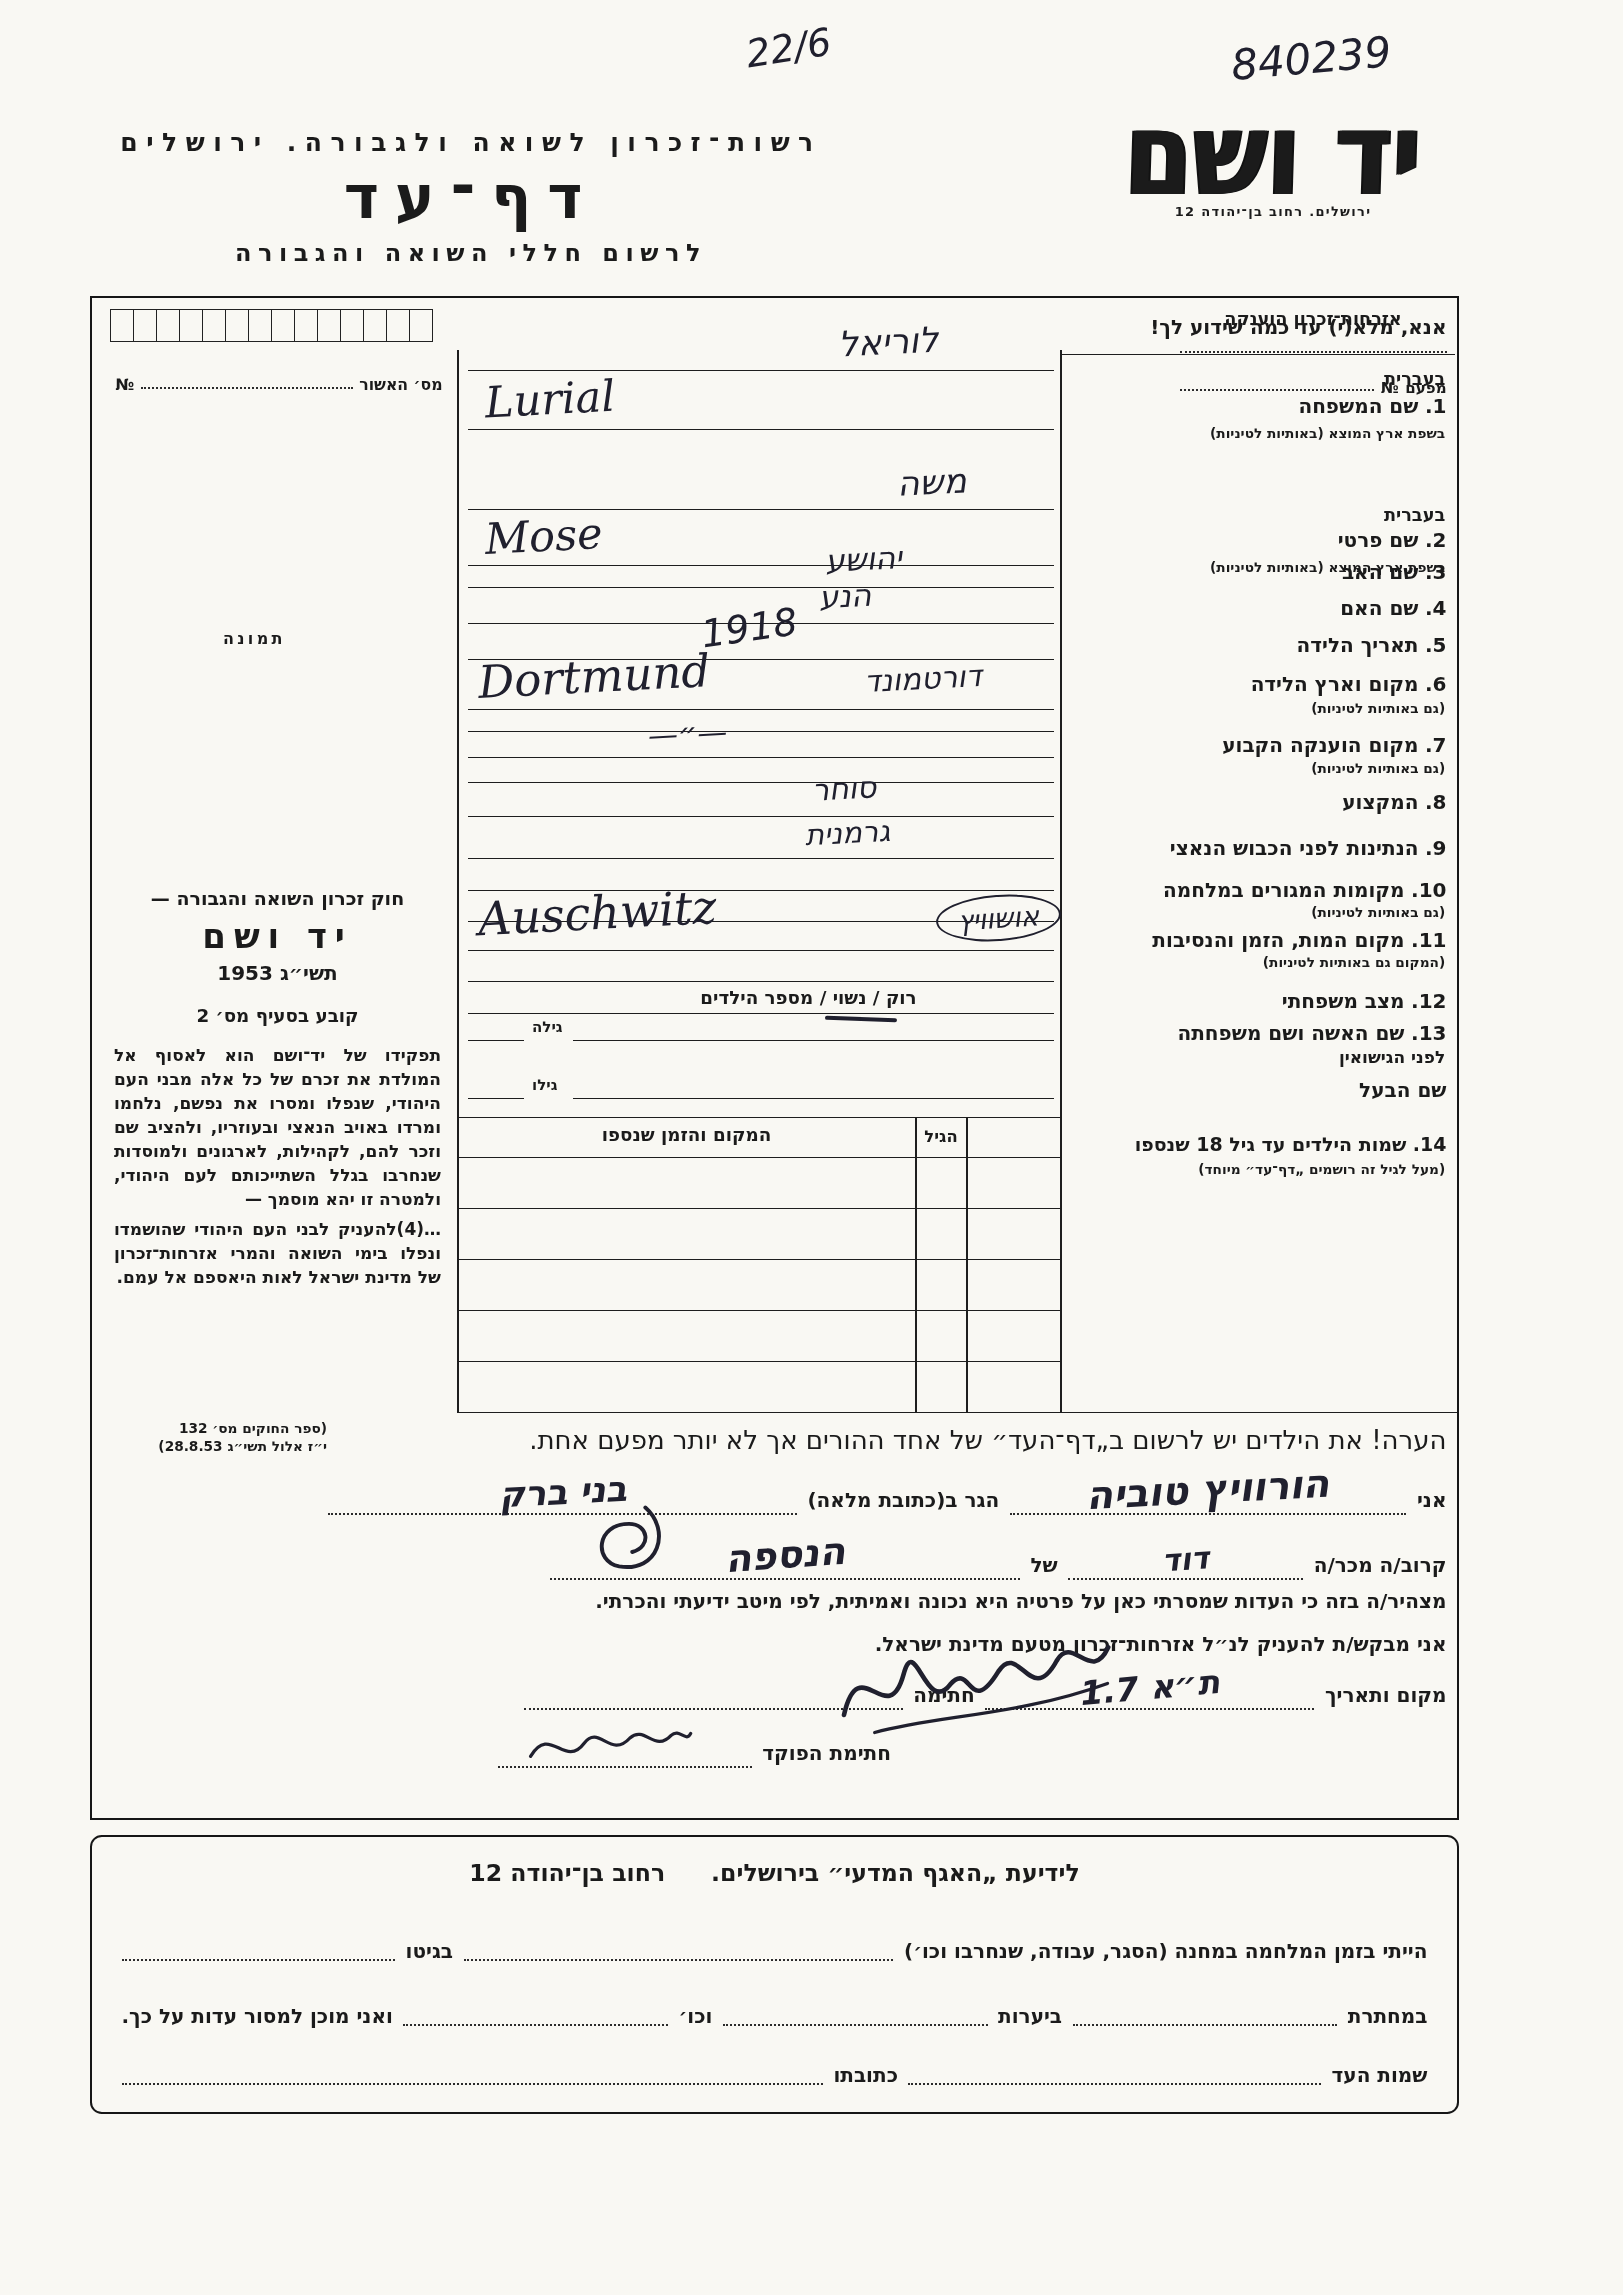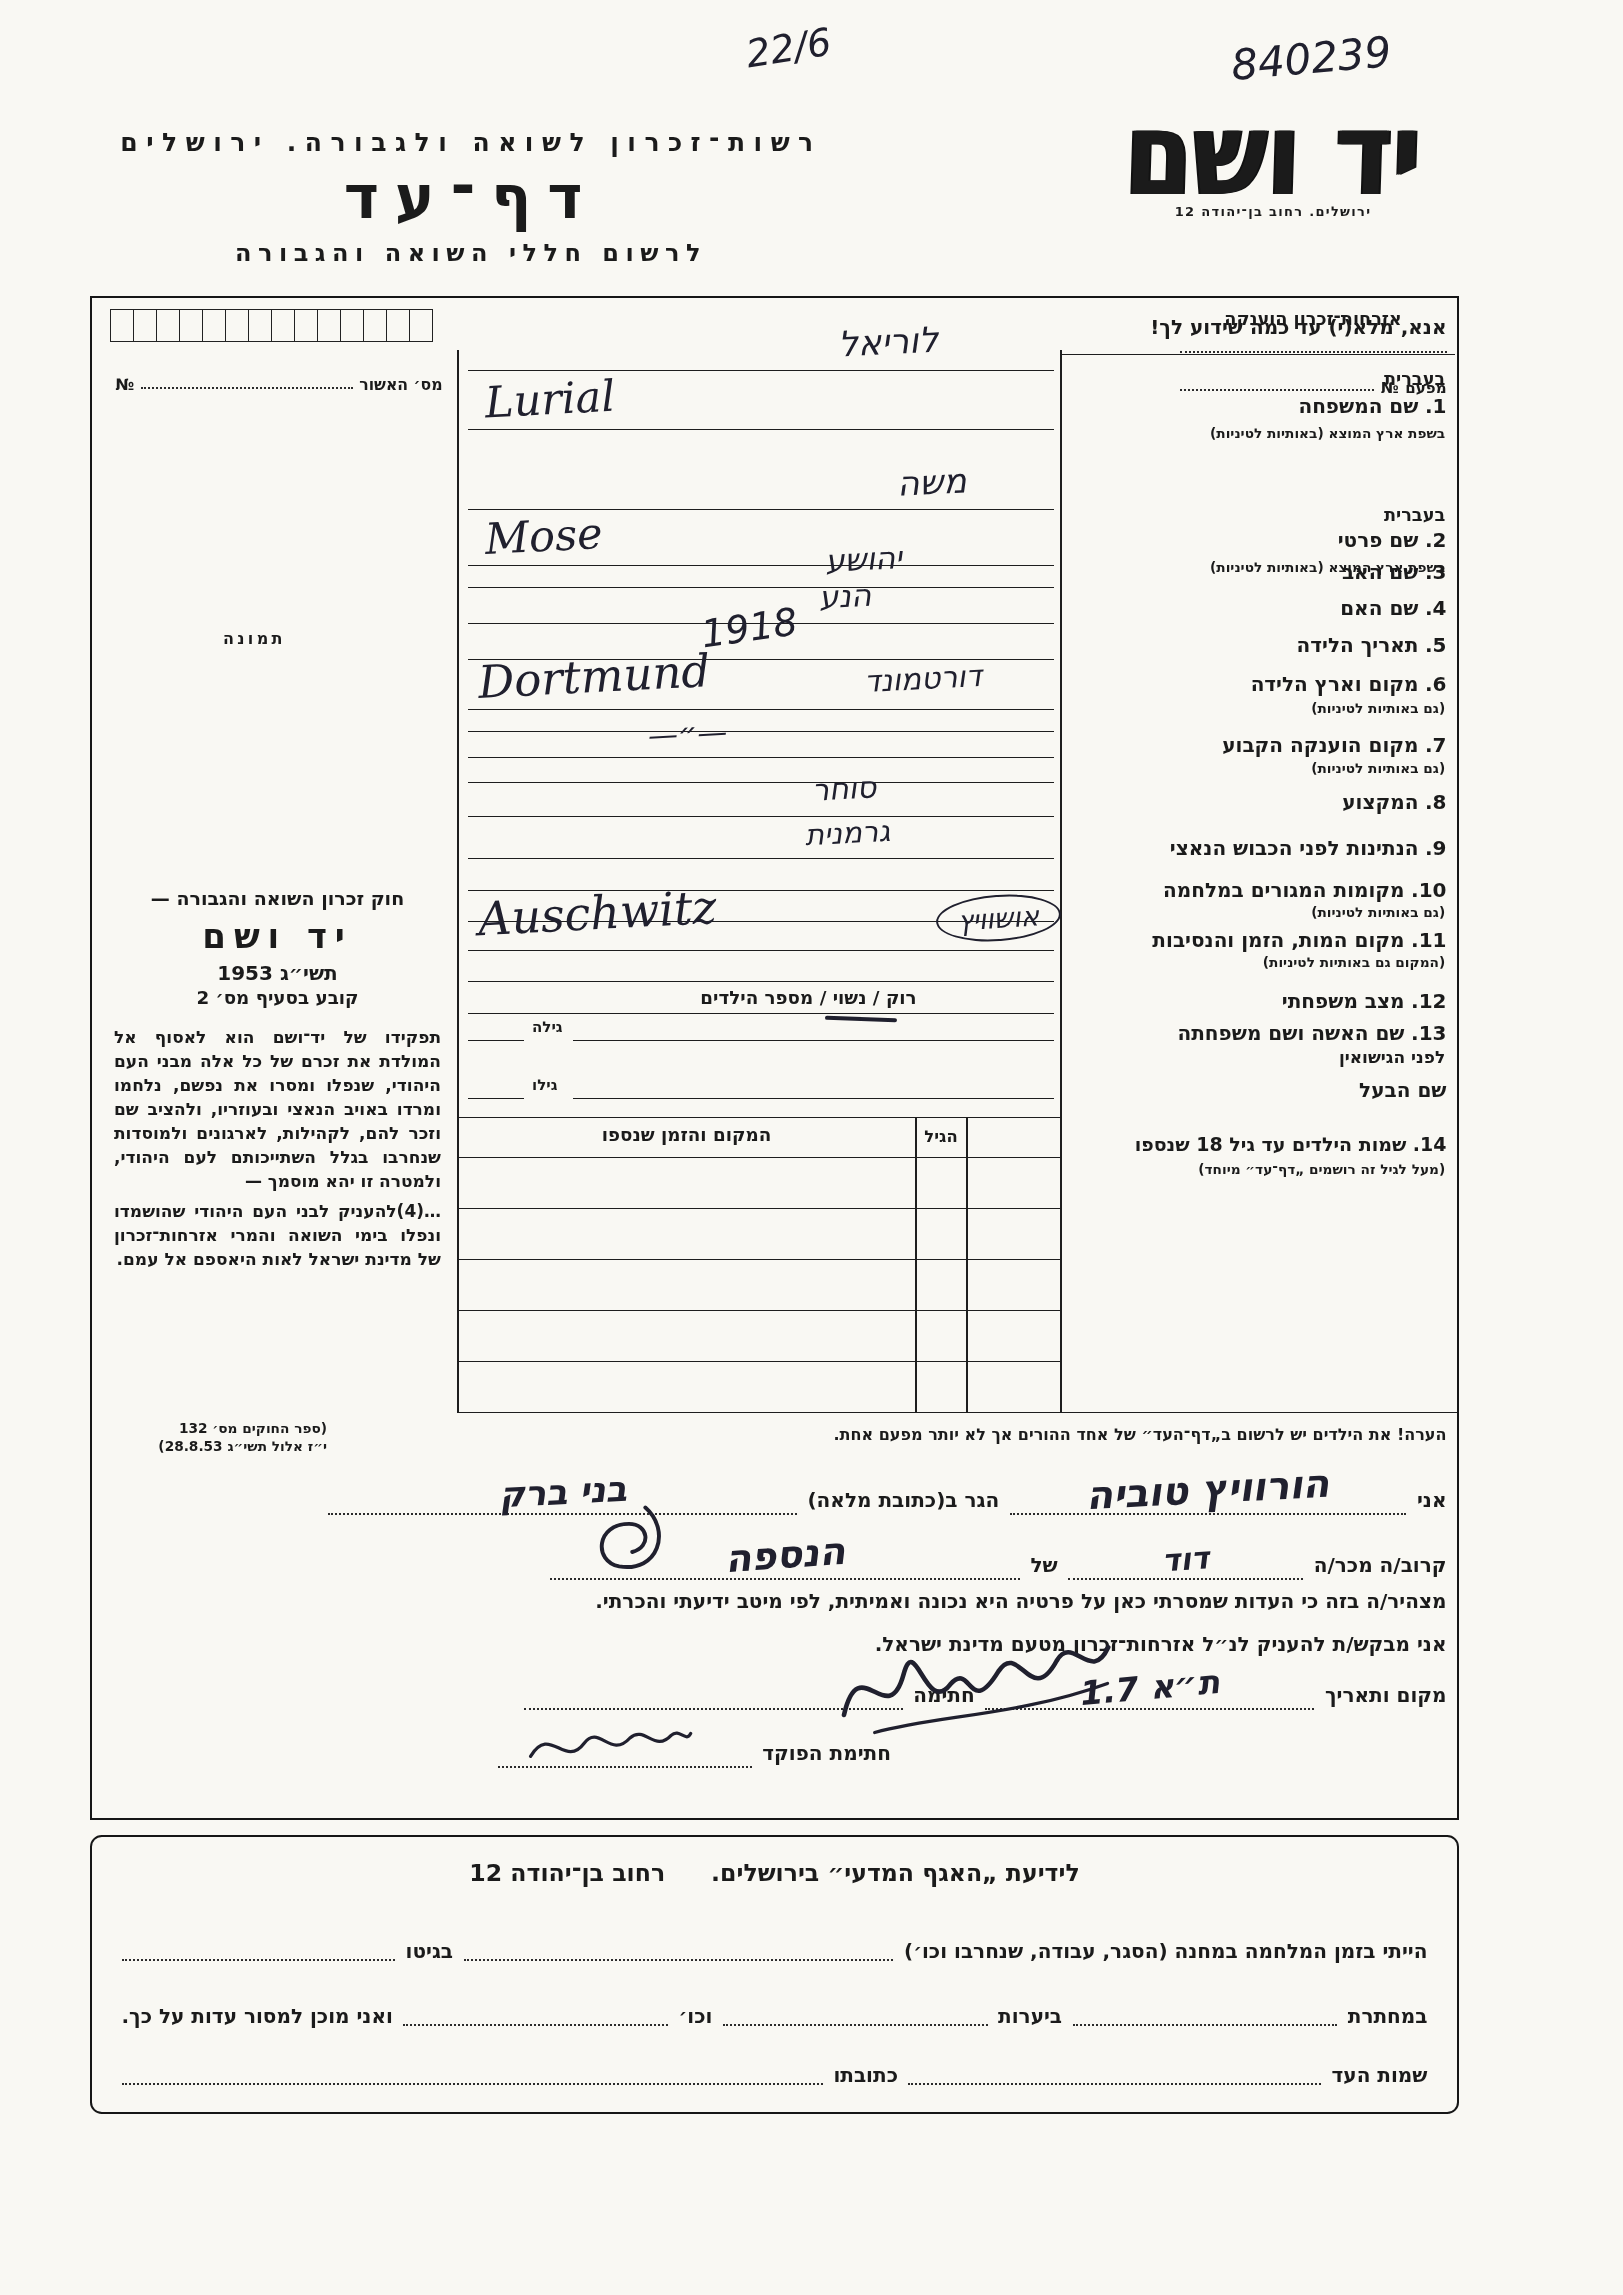--- a/index.html
+++ b/index.html
@@ -214,30 +214,30 @@
     <div class="hwabs" style="left:556px;top:418px;font-size:30px;">—״—</div>
     <div class="hwabs" style="left:720px;top:473px;font-size:30px;">סוחר</div>
     <div class="hwabs" style="left:713px;top:518px;font-size:29px;">גרמנית</div>
     <div class="hwabs lat" style="left:386px;top:588px;font-size:46px;">Auschwitz</div>
     <div class="hwabs circ" style="left:844px;top:597px;font-size:27.5px;">אושוויץ</div>
 
     <div class="lawblock">
       <div style="font-size:19px;">חוק זכרון השואה והגבורה —</div>
       <div style="font-size:34px;letter-spacing:7.9px;margin-top:6.5px;">יד ושם</div>
       <div style="font-size:20px;margin-top:5.2px;">תשי״ג 1953</div>
-      <div style="font-size:18.3px;margin-top:2px;">קובע בסעיף מס׳ 2</div>
+      <div style="font-size:18.3px;margin-top:20px;">קובע בסעיף מס׳ 2</div>
       <div style="font-size:17px;line-height:1.42;margin-top:17px;text-align:justify;">תפקידו של יד־ושם הוא לאסוף אל המולדת את זכרם של כל אלה מבני העם היהודי, שנפלו ומסרו את נפשם, נלחמו ומרדו באויב הנאצי ובעוזריו, ולהציב שם וזכר להם, לקהילות, לארגונים ולמוסדות שנחרבו בגלל השתייכותם לעם היהודי, ולמטרה זו יהא מוסמך —</div>
       <div style="font-size:17px;line-height:1.42;margin-top:5.2px;text-align:justify;">…(4)להעניק לבני העם היהודי שהושמדו ונפלו בימי השואה והמרי אזרחות־זכרון של מדינת ישראל לאות היאספם אל עמם.</div>
     </div>
     <div class="abs" style="left:26px;top:1121px;width:209px;font-size:13.7px;font-weight:bold;line-height:1.35;">
       <div>(ספר החוקים מס׳ 132</div>
       <div>י״ז אלול תשי״ג 28.8.53)</div>
     </div>
 
-    <div class="abs" style="left:236px;right:10.5px;top:1127px;font-size:16px;font-weight:bold;text-align:right;">הערה!  את הילדים יש לרשום ב„דף־העד״ של אחד ההורים אך לא יותר מפעם אחת.</div>
+    <div class="abs" style="left:236px;right:10.5px;top:1127px;font-size:26px;font-weight:normal;text-align:right;">הערה!  את הילדים יש לרשום ב„דף־העד״ של אחד ההורים אך לא יותר מפעם אחת.</div>
 
     <div class="flexrow" style="left:236px;right:10.5px;top:1166px;height:51px;">
       <span class="lab">אני</span>
       <div class="blank" style="flex:1.1;">
           <span class="hw" style="font-size:39px;transform:rotate(-3deg);">הורוויץ טוביה</span>
         </div>
       <span class="lab">הגר ב(כתובת מלאה)</span>
       <div class="blank" style="flex:1.3;">
           <span class="hw" style="font-size:35px;transform:rotate(-3deg);">בני ברק</span>
         </div>

